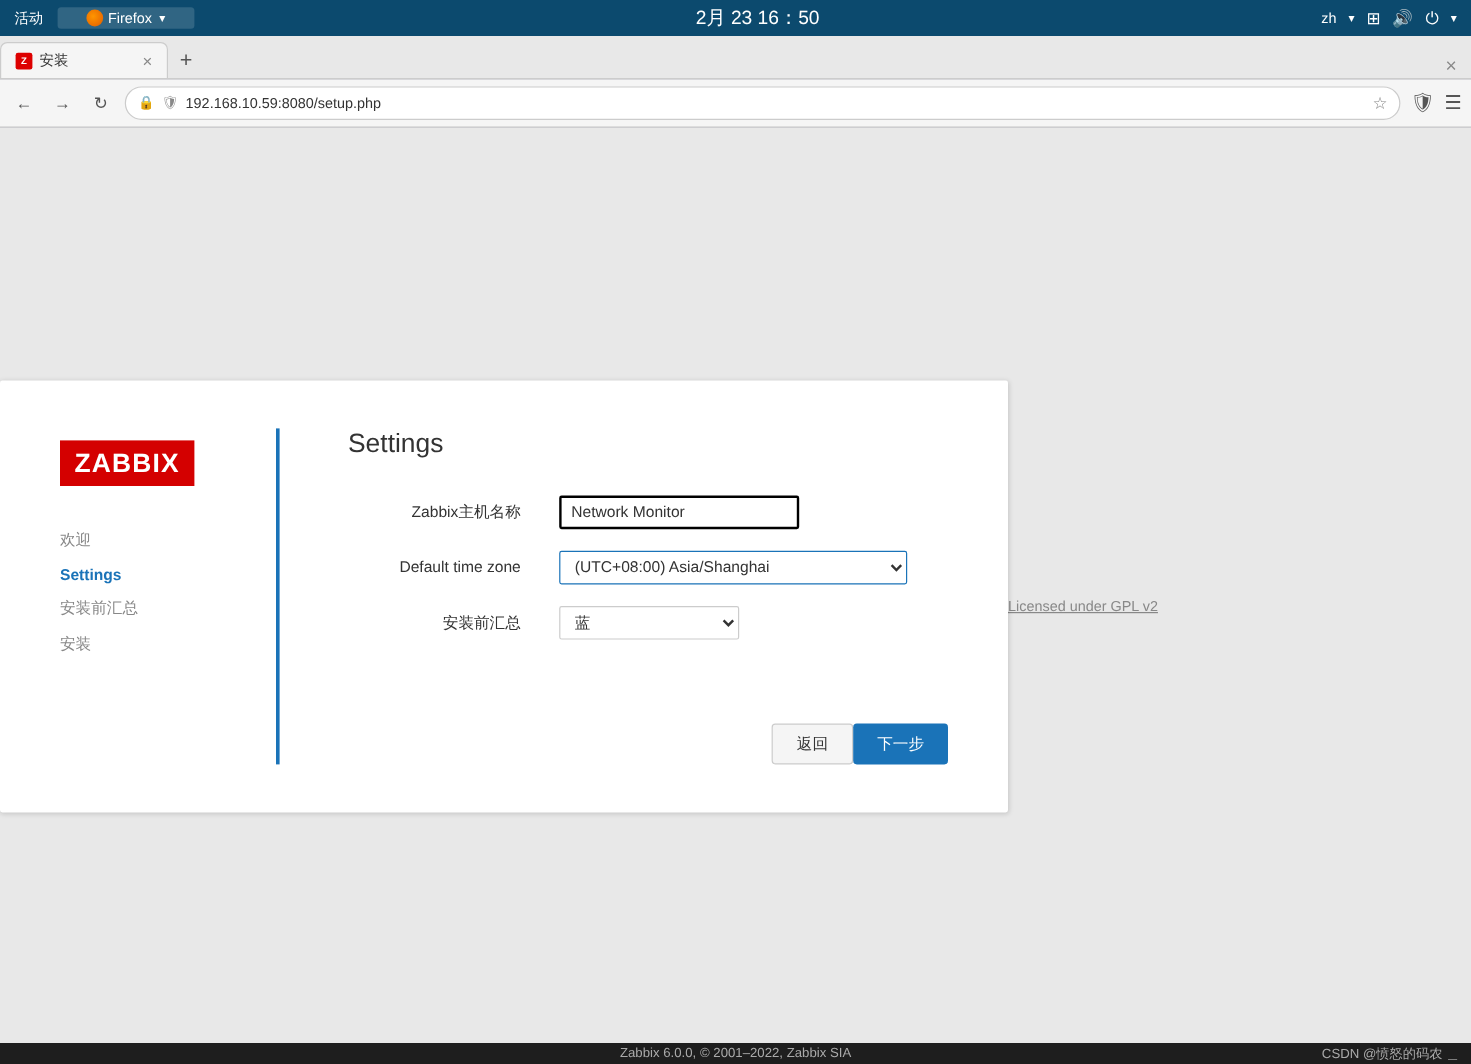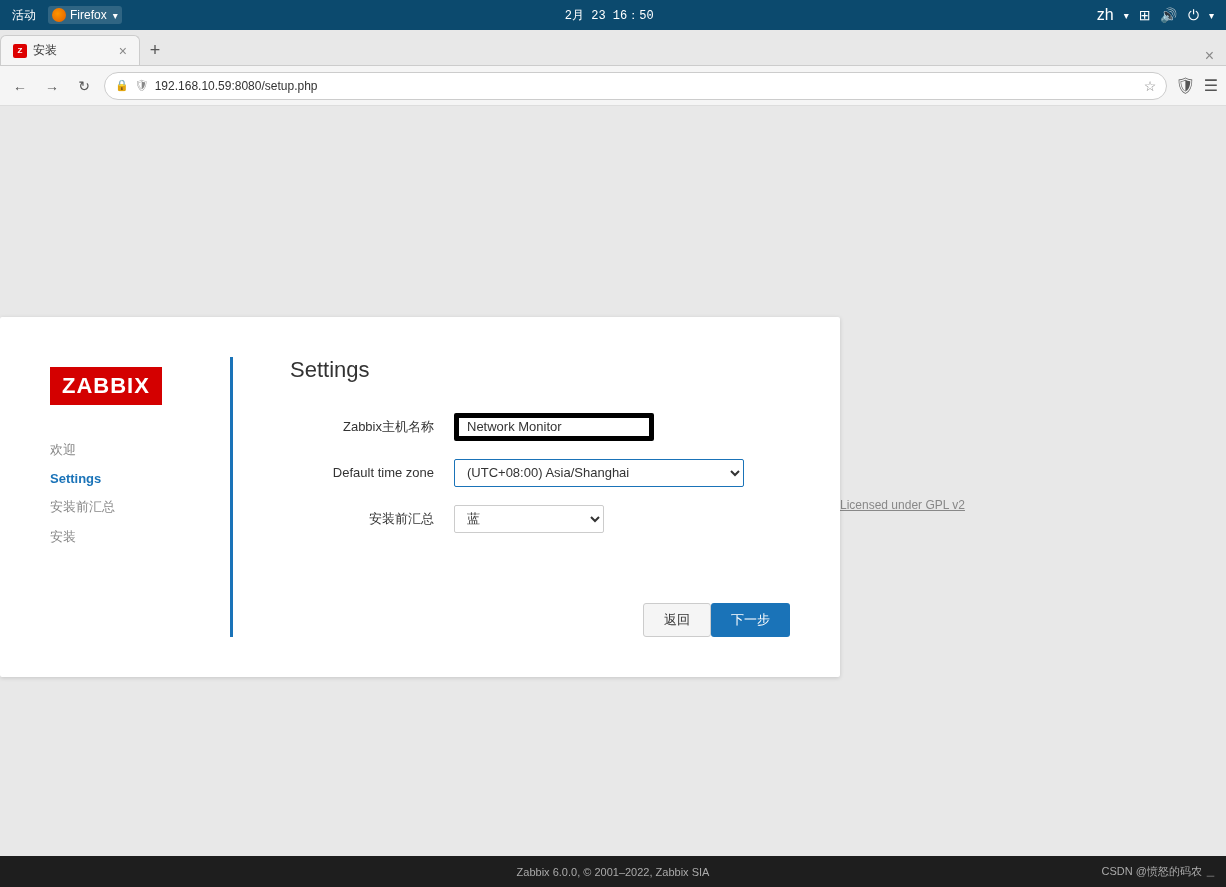--- a/index.html
+++ b/index.html
@@ -41,31 +41,31 @@
     }
     .activity-label {
       font-size: 12px;
       color: #fff;
     }
     .firefox-badge {
       display: flex;
       align-items: center;
       gap: 4px;
       background: rgba(255,255,255,0.15);
-      padding: 2px 4px;
+      padding: 2px 24px;
       border-radius: 3px;
     }
     .firefox-icon {
       width: 14px; height: 14px;
       background: radial-gradient(circle at 40% 40%, #ff9500, #e05c00);
       border-radius: 50%;
       display: inline-block;
     }
-    .clock-text { font-size: 12px; font-family: Liberation Mono, monospace; }
-    .lang-text { font-size: 16px; }
+    .clock-text { font-size: 16px; }
+    .lang-text { font-size: 12px; }
 
     
     .tab-bar {
       height: 36px;
       background: #e8e8e8;
       display: flex;
       align-items: flex-end;
       padding-left: 0;
       border-bottom: 1px solid #ccc;
     }
@@ -227,34 +227,34 @@
       font-size: 22px;
       font-weight: 400;
       color: #333;
       margin-bottom: 30px;
     }
 
     .form-row {
       display: flex;
       align-items: center;
       margin-bottom: 18px;
-      gap: 4px;
+      gap: 16px;
     }
     .form-label {
       width: 160px;
       text-align: right;
       padding-right: 16px;
       font-size: 13px;
       color: #333;
       flex-shrink: 0;
     }
     .form-input {
       width: 200px;
       height: 28px;
-      border: 5px solid #000000;
+      border: 2px solid #000000;
       border-radius: 2px;
       padding: 0 8px;
       font-size: 13px;
       color: #333;
       outline: none;
     }
     .form-select {
       width: 290px;
       height: 28px;
       border: 1.5px solid #1a73b8;
@@ -314,21 +314,21 @@
       color: #888;
       text-align: center;
       text-decoration: underline;
     }
 
     
     .os-bottom {
       position: fixed;
       bottom: 0;
       width: 1226px;
-      height: 31px;
+      height: 18px;
       background: #1e1e1e;
       display: flex;
       align-items: center;
       justify-content: center;
       color: #aaa;
       font-size: 11px;
     }
     .os-bottom-right {
       position: absolute;
       right: 0;

